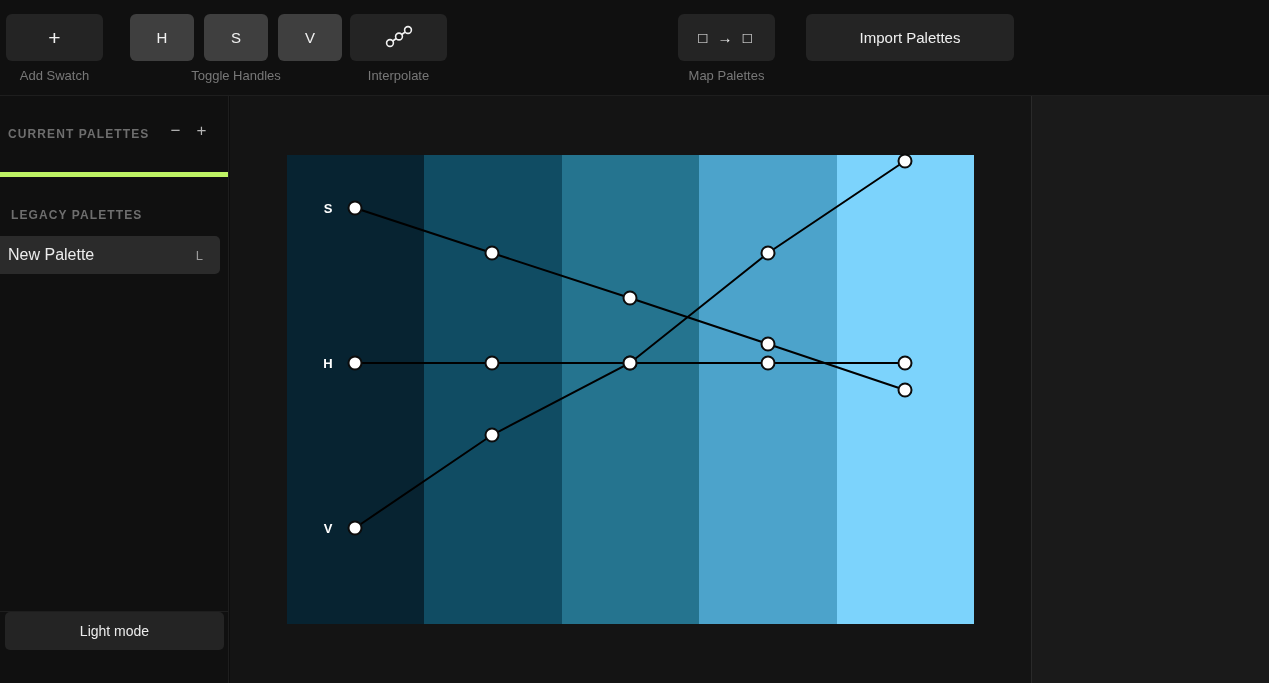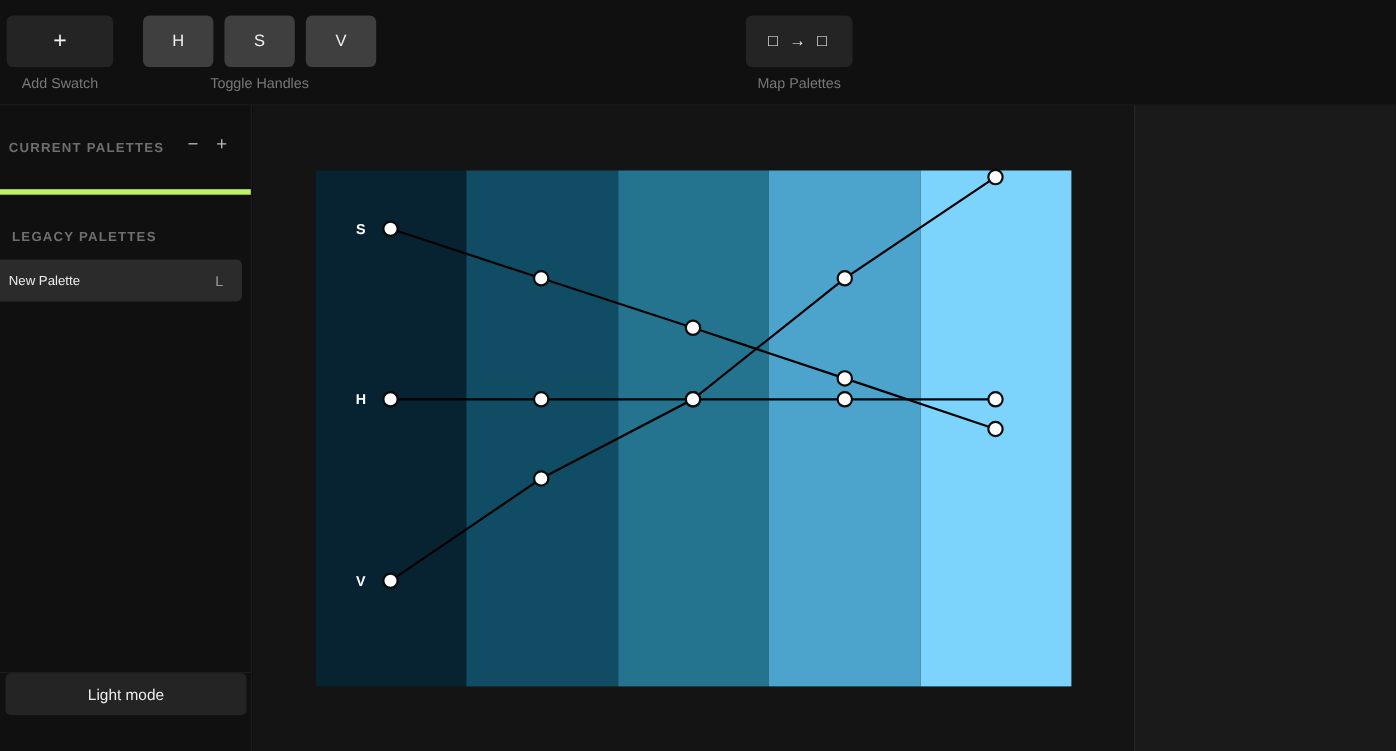--- a/index.html
+++ b/index.html
@@ -144,21 +144,21 @@
     height: 38px;
     background: #2b2b2b;
     border-radius: 0 5px 5px 0;
     display: flex;
     align-items: center;
     justify-content: space-between;
     padding: 0 17px 0 0;
     cursor: pointer;
   }
 
-  .palette-name { color: #ececec; font-size: 12px; }
+  .palette-name { color: #ececec; font-size: 16px; }
   .palette-key  { color: #9a9a9a; font-size: 13px; }
 
   .side-footer {
     position: absolute;
     left: 0; bottom: 0;
     width: 229px;
     height: 72px;
     border-top: 1px solid #1e1e1e;
     display: flex;
     align-items: flex-start;
@@ -243,30 +243,50 @@
 
     <div class="tool-group" style="left:130px;">
       <div class="btn-row">
         <button class="tbtn toggle">H</button>
         <button class="tbtn toggle">S</button>
         <button class="tbtn toggle">V</button>
       </div>
       <div class="caption">Toggle Handles</div>
     </div>
 
+    <div class="tool-group" style="left:350px;">
+      <div class="btn-row">
+        <button class="tbtn icon-btn">
+          <span>
+            <svg width="30" height="26" viewBox="0 0 30 26">
+              <line x1="6" y1="20" x2="24" y2="7" stroke="#f0f0f0" stroke-width="1.6"></line>
+              <circle cx="6" cy="20" r="3.4" fill="#1b1b1b" stroke="#f0f0f0" stroke-width="1.6"></circle>
+              <circle cx="15" cy="13.5" r="3.4" fill="#1b1b1b" stroke="#f0f0f0" stroke-width="1.6"></circle>
+              <circle cx="24" cy="7" r="3.4" fill="#1b1b1b" stroke="#f0f0f0" stroke-width="1.6"></circle>
+            </svg>
+          </span>
+        </button>
+      </div>
+      <div class="caption">Interpolate</div>
+    </div>
 
     <div class="tool-group" style="left:678px;">
       <div class="btn-row">
         <button class="tbtn icon-btn">
           <span class="map-glyph">□ → □</span>
         </button>
       </div>
       <div class="caption">Map Palettes</div>
     </div>
 
+    <div class="tool-group" style="left:806px;">
+      <div class="btn-row">
+        <button class="tbtn wide">Import Palettes</button>
+      </div>
+    </div>
 
 
   </div>
 
   <div id="sidebar">
 
     <div class="side-section-head">
       <div class="side-title" style="left:8px;">CURRENT PALETTES</div>
       <div class="head-btns">
         <button class="mini-btn">−</button>

